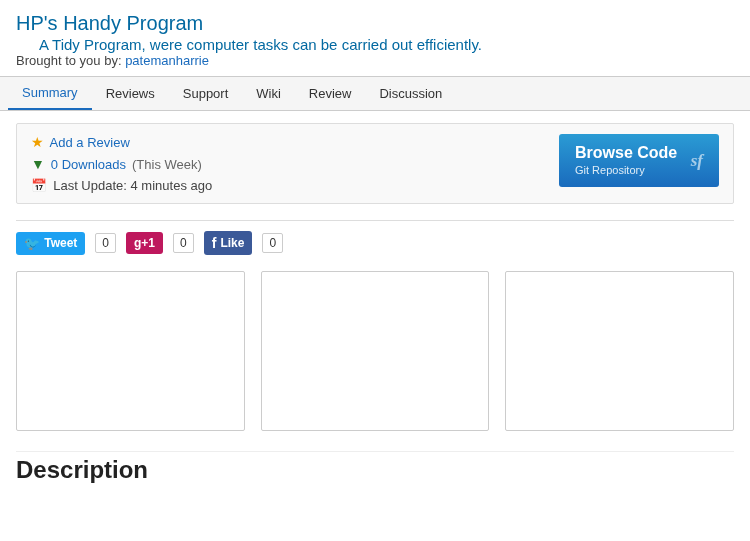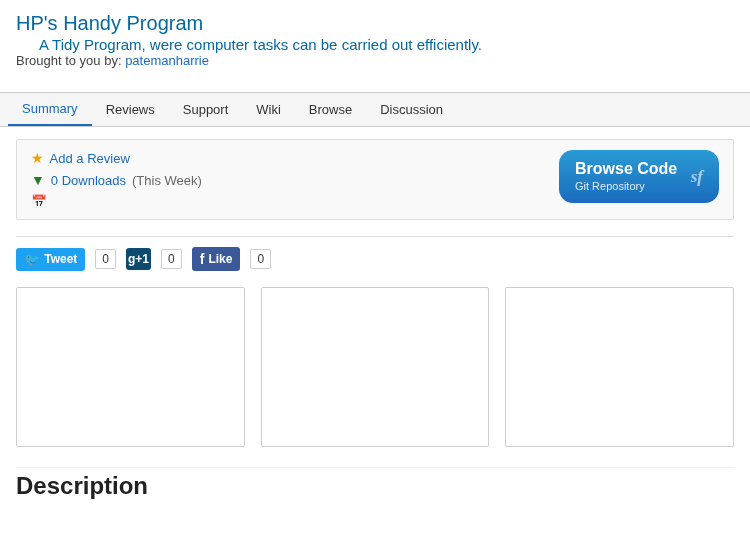--- a/index.html
+++ b/index.html
@@ -37,21 +37,20 @@
     }
 
     
     .tabs {
       border-top: 1px solid #ccc;
       border-bottom: 1px solid #ccc;
       background: #f5f5f5;
       display: flex;
       align-items: stretch;
       padding: 0 8px;
-      margin-top: 16px;
     }
     .tab {
       padding: 8px 14px;
       font-size: 13px;
       color: #333;
       cursor: pointer;
       border: none;
       background: none;
       white-space: nowrap;
     }
@@ -121,21 +120,21 @@
     .info-left .last-update .cal-icon {
       font-size: 13px;
       color: #666;
     }
 
     
     .browse-code-btn {
       background: linear-gradient(to bottom, #2a9bd4, #1a6bbd);
       color: #fff;
       border: none;
-      border-radius: 14px;
+      border-radius: 3px;
       padding: 10px 16px;
       cursor: pointer;
       text-align: left;
       min-width: 160px;
       display: flex;
       justify-content: space-between;
       align-items: center;
     }
     .browse-code-btn .btn-text .title {
       font-size: 16px;
@@ -189,25 +188,25 @@
       border-radius: 2px;
       padding: 2px 6px;
       font-size: 12px;
       color: #333;
       background: #fff;
     }
     .gplus-btn {
       display: inline-flex;
       align-items: center;
       gap: 4px;
-      background: #0c4a6e;
+      background: #be185d;
       color: #fff;
       border: none;
       border-radius: 3px;
-      padding: 4px 2px;
+      padding: 4px 8px;
       font-size: 12px;
       font-weight: bold;
       cursor: pointer;
     }
     .facebook-btn {
       display: inline-flex;
       align-items: center;
       gap: 4px;
       background: #3b5998;
       color: #fff;
@@ -256,39 +255,40 @@
     <span>Brought to you by:</span>
     <a href="#">patemanharrie</a>
   </div>
 </div>
 
 <div class="tabs">
   <button class="tab active">Summary</button>
   <button class="tab">Reviews</button>
   <button class="tab">Support</button>
   <button class="tab">Wiki</button>
-  <button class="tab">Browse</button>
+  <button class="tab">Review</button>
   <button class="tab">Discussion</button>
 </div>
 
 <div class="main">
 
   <div class="info-box">
     <div class="info-left">
       <div class="add-review">
         <span class="star-icon">★</span>
         <span>Add a Review</span>
       </div>
       <div class="downloads">
         <span class="arrow-icon">▼</span>
         <span class="count">0 Downloads</span>
         <span class="week">(This Week)</span>
       </div>
       <div class="last-update">
         <span class="cal-icon">📅</span>
+        <span>Last Update: 4 minutes ago</span>
       </div>
     </div>
     <button class="browse-code-btn">
       <span class="btn-text">
         <span class="title">Browse Code</span>
         <span class="sub">Git Repository</span>
       </span>
       <span class="sf-logo">sf</span>
     </button>
   </div>

